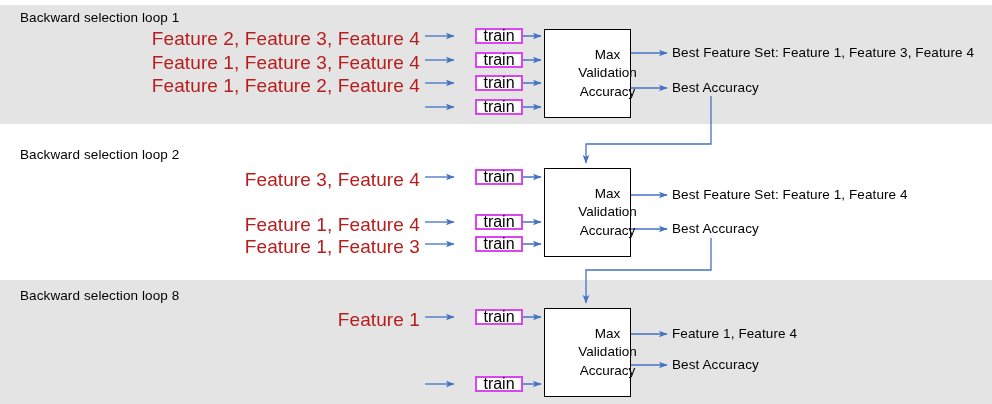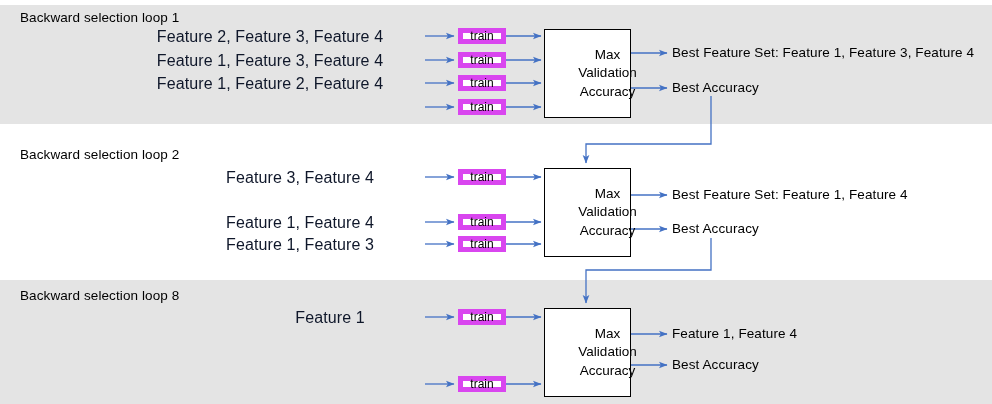--- a/index.html
+++ b/index.html
@@ -23,45 +23,46 @@
   }
   .band-title {
     position: absolute;
     font-size: 13.5px;
     color: #000000;
     white-space: nowrap;
     letter-spacing: 0.1px;
   }
   .feat-label {
     position: absolute;
-    font-size: 16px;
-    color: #0f172a;
+    font-size: 19px;
+    color: #b91c1c;
     white-space: nowrap;
-    text-align: center;
+    text-align: right;
     letter-spacing: 0.1px;
   }
   .out-label {
     position: absolute;
     font-size: 13.5px;
     color: #000000;
     white-space: nowrap;
     letter-spacing: 0.1px;
   }
   .train-box {
     position: absolute;
-    border: 5px solid #d946ef;
+    border: 2px solid #d946ef;
     background: #ffffff;
     box-sizing: border-box;
-    font-size: 12px;
+    font-size: 16px;
     color: #000000;
     text-align: center;
     line-height: 1;
     display: flex;
     align-items: center;
     justify-content: center;
+    margin-left: 17px;
   }
   .mv-box {
     position: absolute;
     border: 1.3px solid #000000;
     background: #ffffff;
     box-sizing: border-box;
     display: flex;
     flex-direction: column;
     align-items: center;
     justify-content: center;

